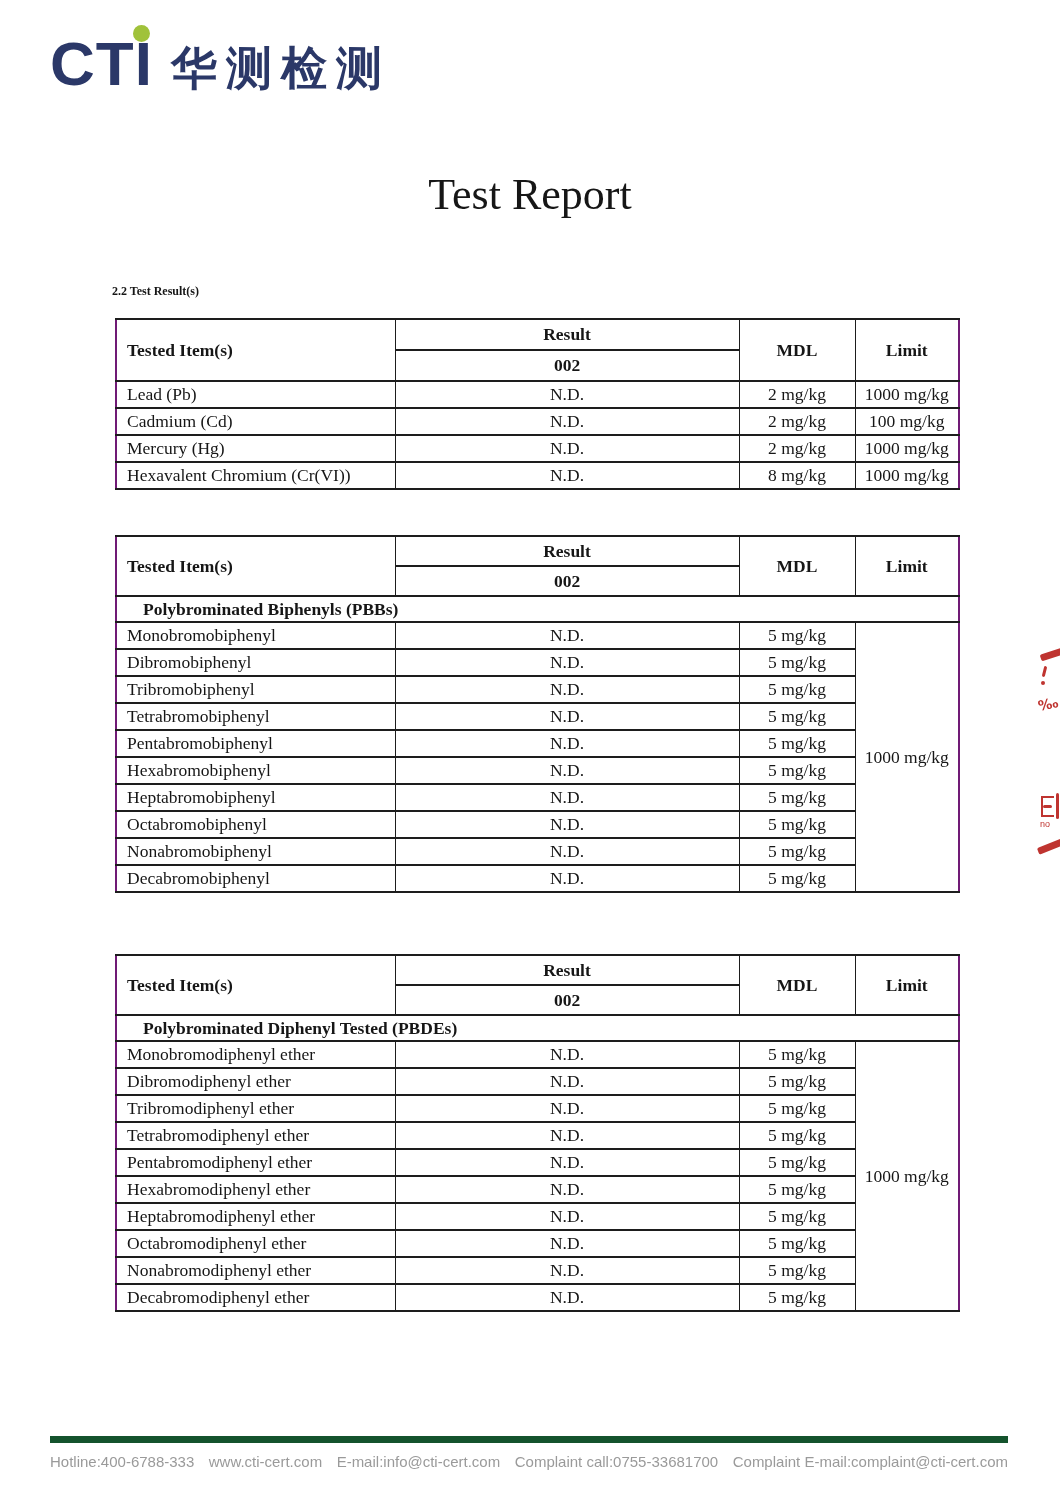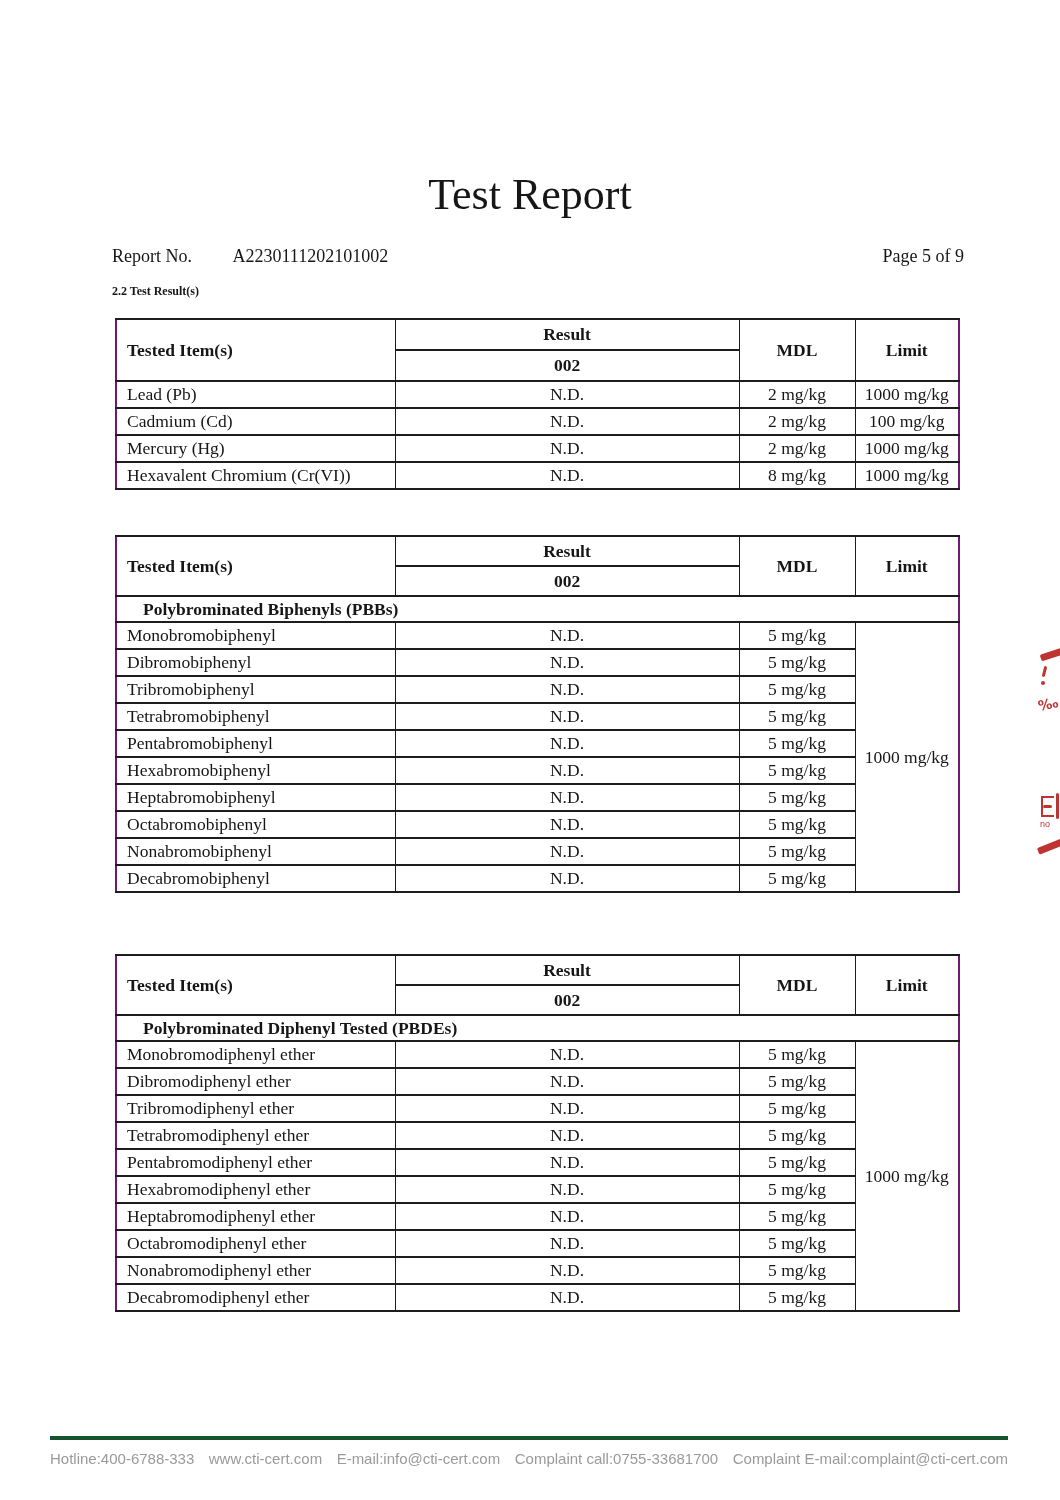--- a/index.html
+++ b/index.html
@@ -64,40 +64,40 @@
   .s-permille { position:absolute; left:2px; top:58px; font-size:14px; font-weight:bold; transform:rotate(-12deg); font-family:"DejaVu Sans",sans-serif; }
   .sc-box { position:absolute; left:5px; top:158px; width:13px; height:21px; border:2.5px solid var(--stamp,#bf3430); border-right:none; }
   .sc-mid { left:7px; top:167px; width:9px; height:2.5px; }
   .sc-vert { left:20px; top:155px; width:3px; height:26px; }
   .s-no { position:absolute; left:4px; top:181px; font-size:9px; font-family:"Liberation Sans",sans-serif; }
   .sb2 { left:1px; top:204px; width:32px; height:7px; transform:rotate(-22deg); }
 
   
   .footer {
     position:absolute; top:1436px; left:50px; right:52px;
-    border-top:4px solid #14532d; padding-top:10px;
+    border-top:7px solid #14532d; padding-top:10px;
     display:flex; justify-content:space-between;
     font-family:"Liberation Sans",sans-serif; font-size:15px; color:var(--footer_gray,#9a9a9a);
     white-space:nowrap;
   }
 </style>
 </head>
 <body>
 
 <div class="page">
 
+  <div class="logo">
+    <div class="logo-cti">
+      <span>CTI</span>
+      <span class="logo-dot"></span>
+    </div>
+    <div class="logo-cn">华测检测</div>
+  </div>
 
   <div class="title">Test Report</div>
-  <div class="meta-row">
-    <div>
-      <span>Report No.</span>
-      <span class="report-no">A2230111202101002</span>
-    </div>
-    <span>Page 5 of 9</span>
-  </div>
   <div class="section-heading">2.2 Test Result(s)</div>
 
   <table class="rt" id="t1">
     <colgroup>
         <col class="c1">
         <col class="c2">
         <col class="c3">
         <col class="c4">
       </colgroup>
     <thead>

